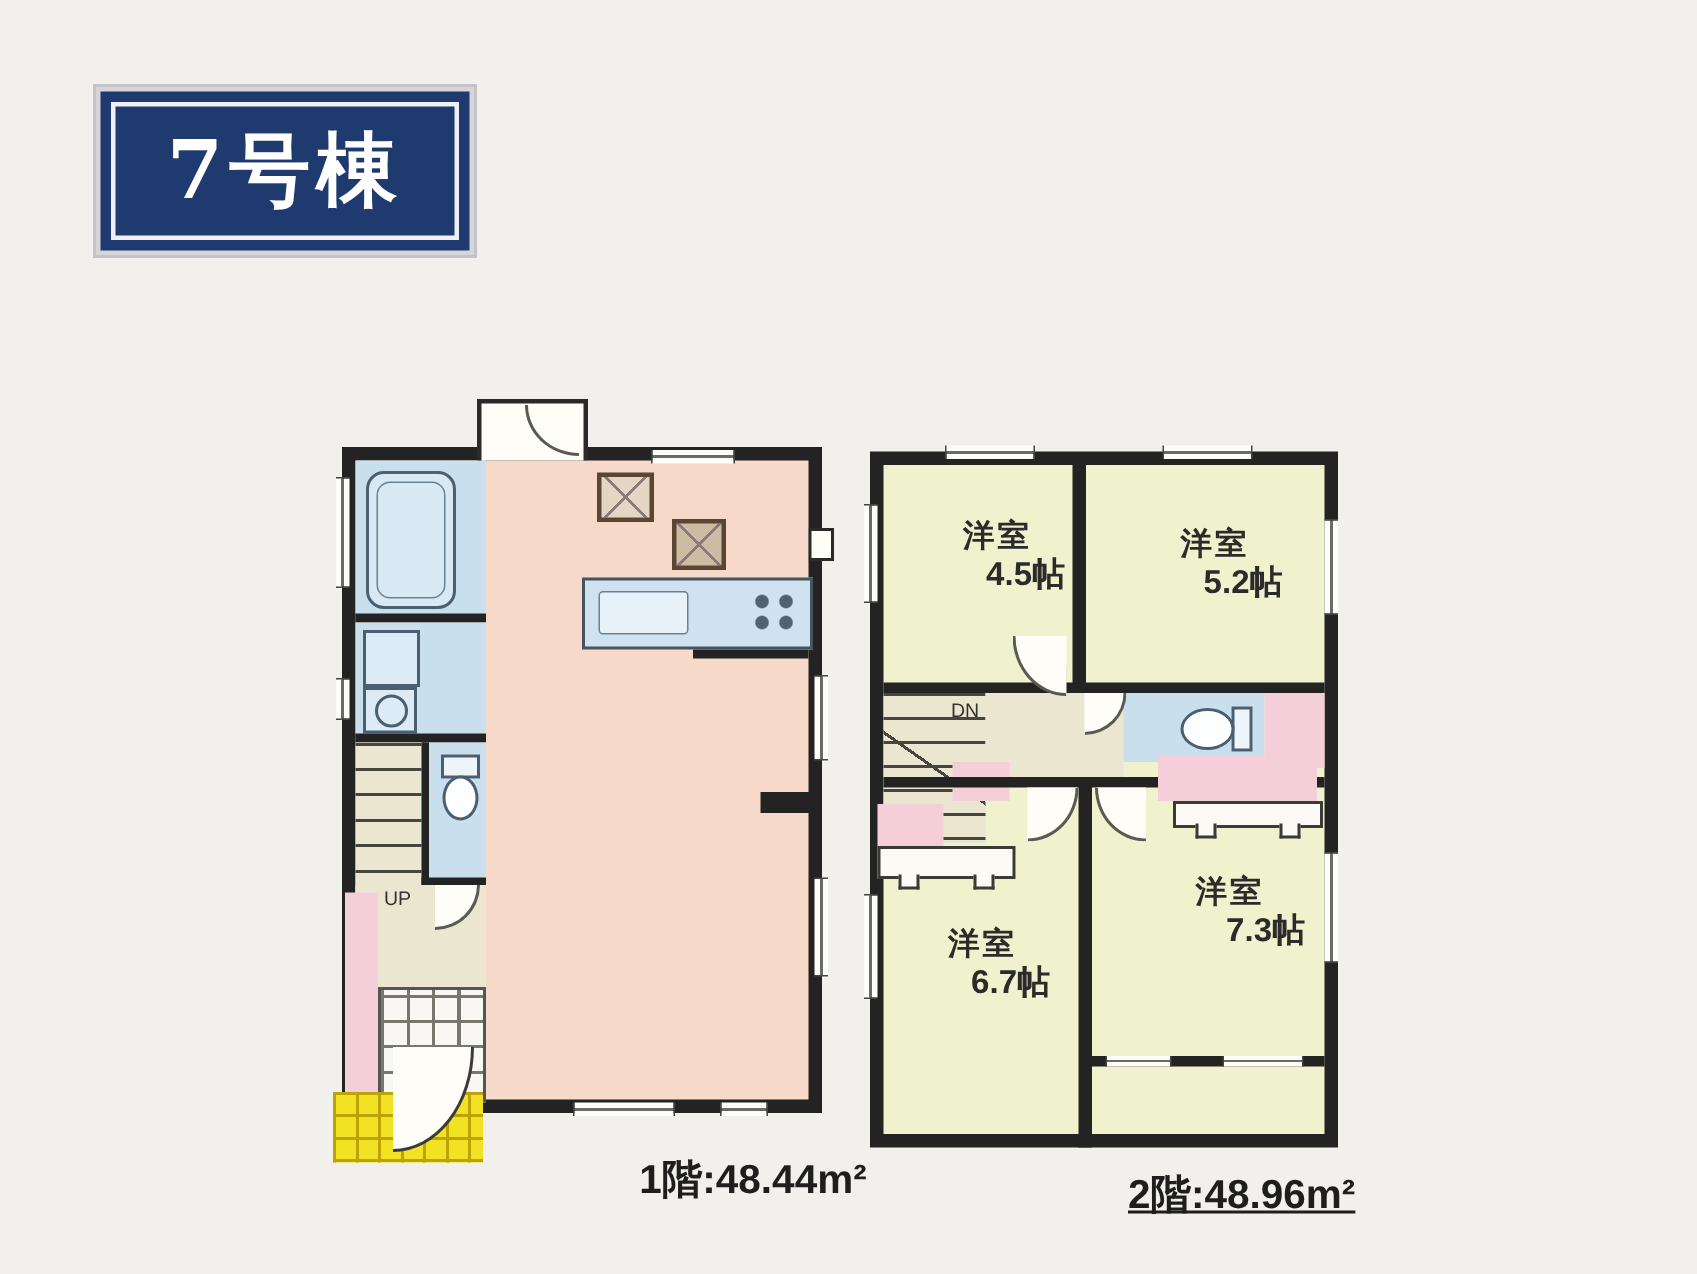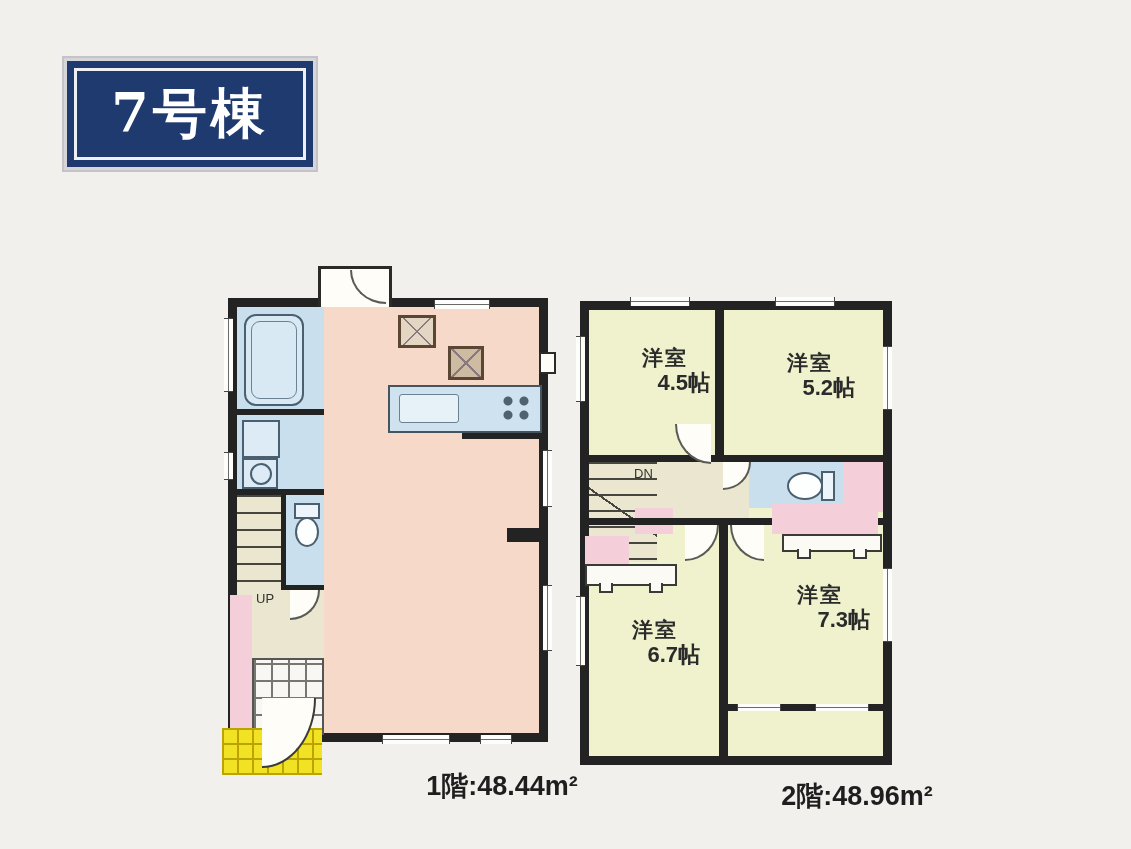--- a/index.html
+++ b/index.html
@@ -187,15 +187,15 @@
     <div class="win-h" style="left:240px;top:408px;width:52px;height:7px;"></div>
 
     <div class="win-h" style="left:55px;top:1px;width:58px;height:9px;"></div>
     <div class="win-h" style="left:200px;top:1px;width:58px;height:9px;"></div>
     <div class="win-v" style="left:308px;top:50px;width:9px;height:62px;"></div>
     <div class="win-v" style="left:308px;top:272px;width:9px;height:72px;"></div>
     <div class="win-v" style="left:1px;top:40px;width:9px;height:64px;"></div>
     <div class="win-v" style="left:1px;top:300px;width:9px;height:68px;"></div>
   </div>
 
-  <div class="floor-label" style="left:752px;top:778px;width:210px;text-align:center;">2階:48.96m²</div>
+  <div class="floor-label" style="left:752px;top:778px;width:210px;text-decoration:underline;">2階:48.96m²</div>
 
 </div>
 
 </body></html>

